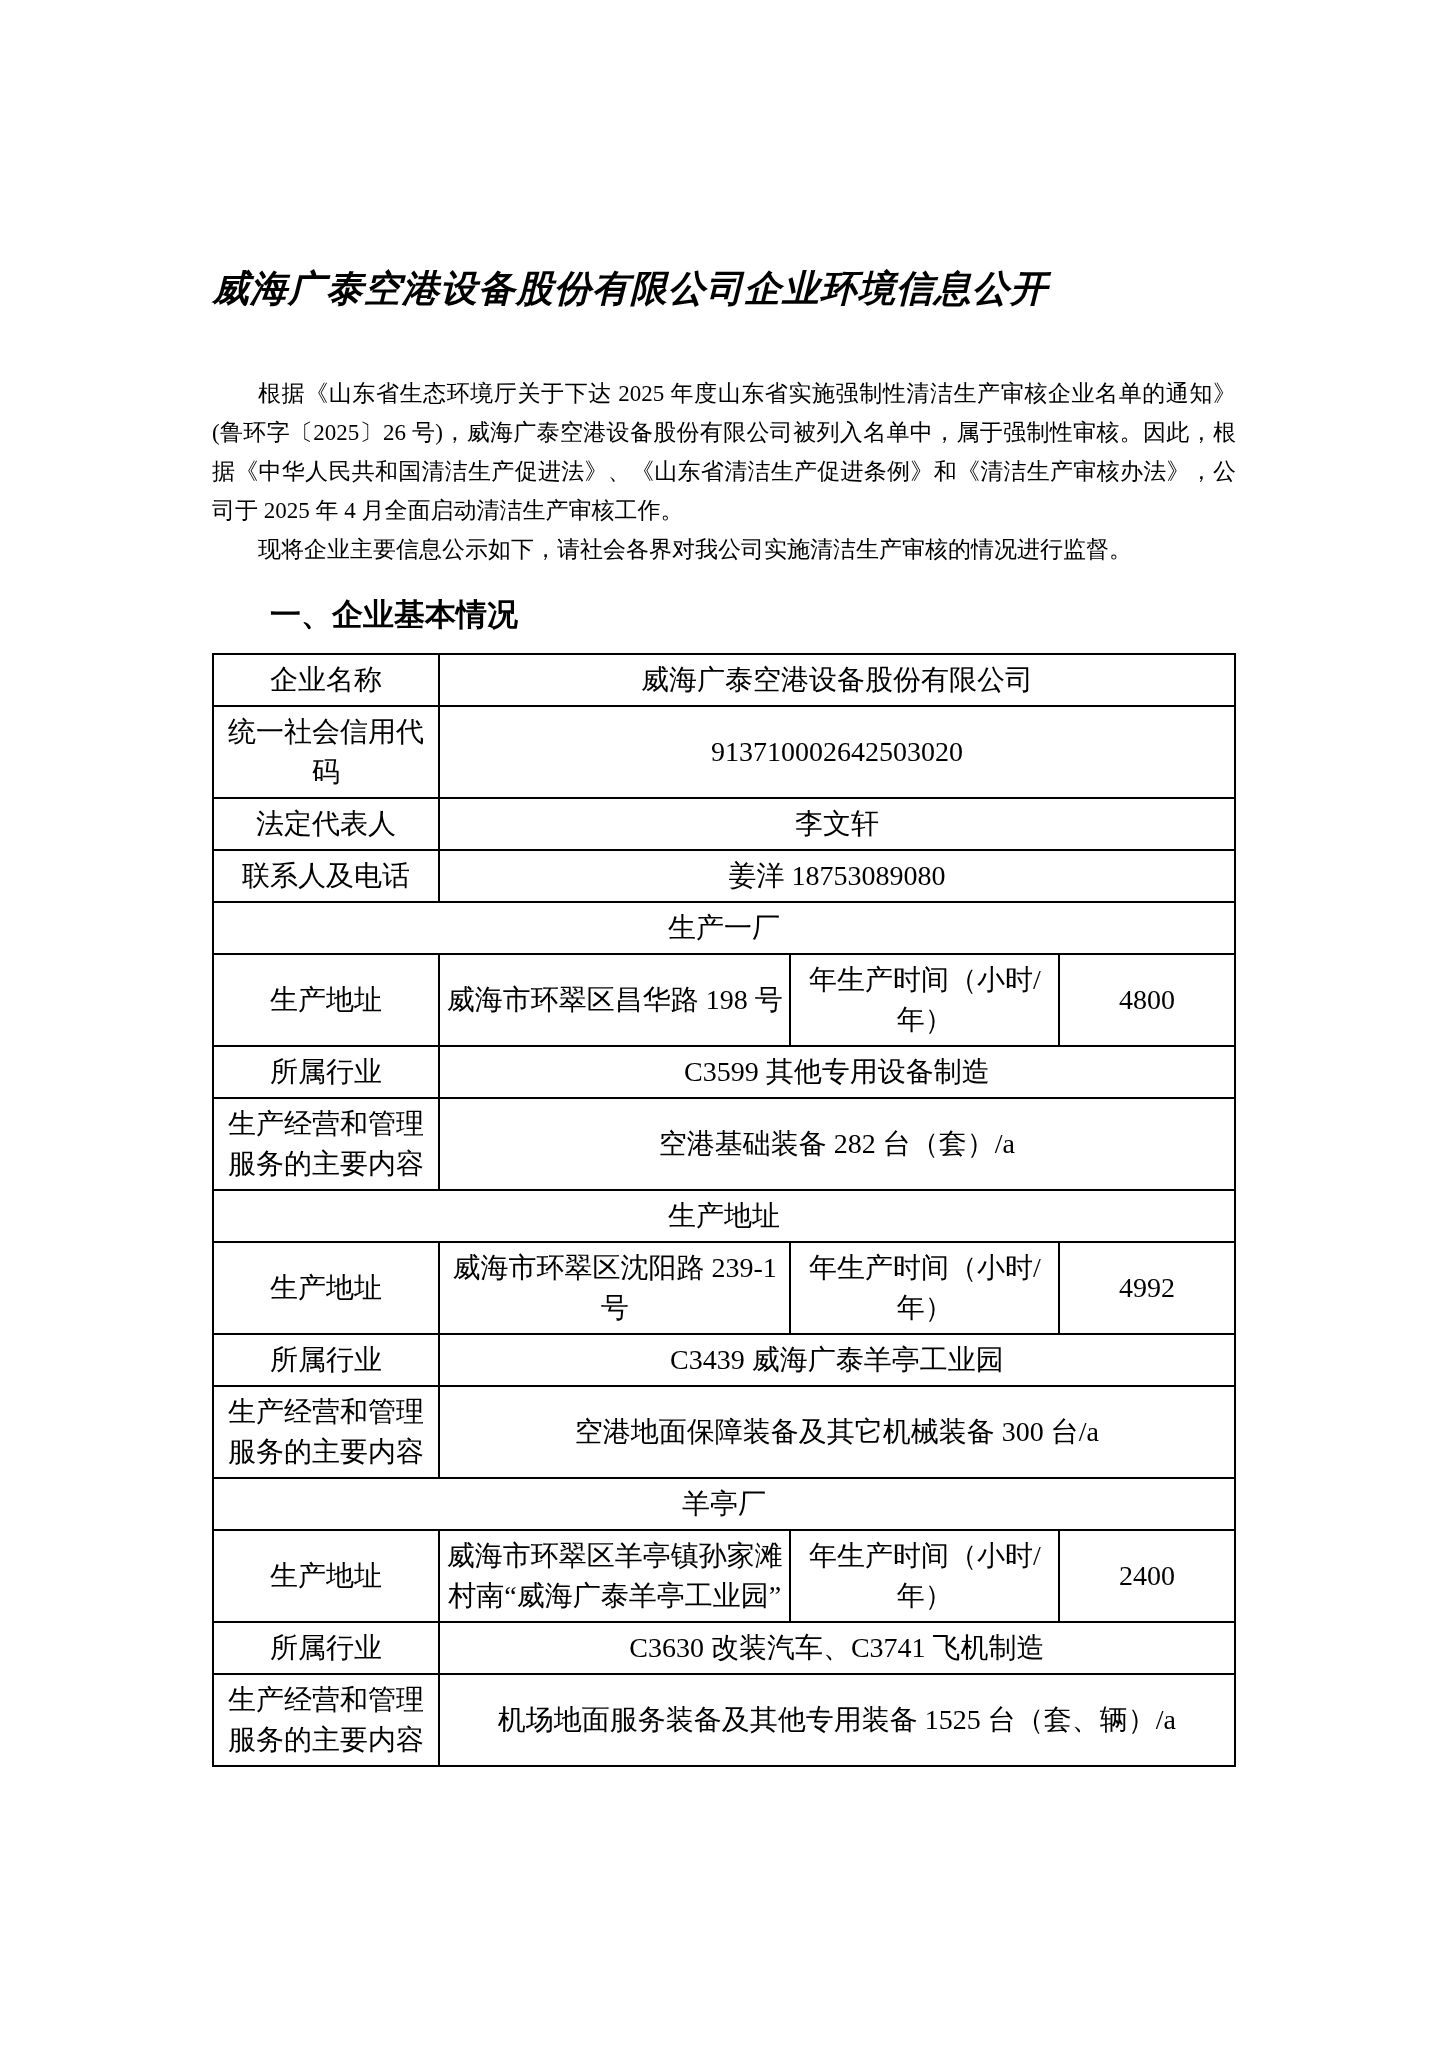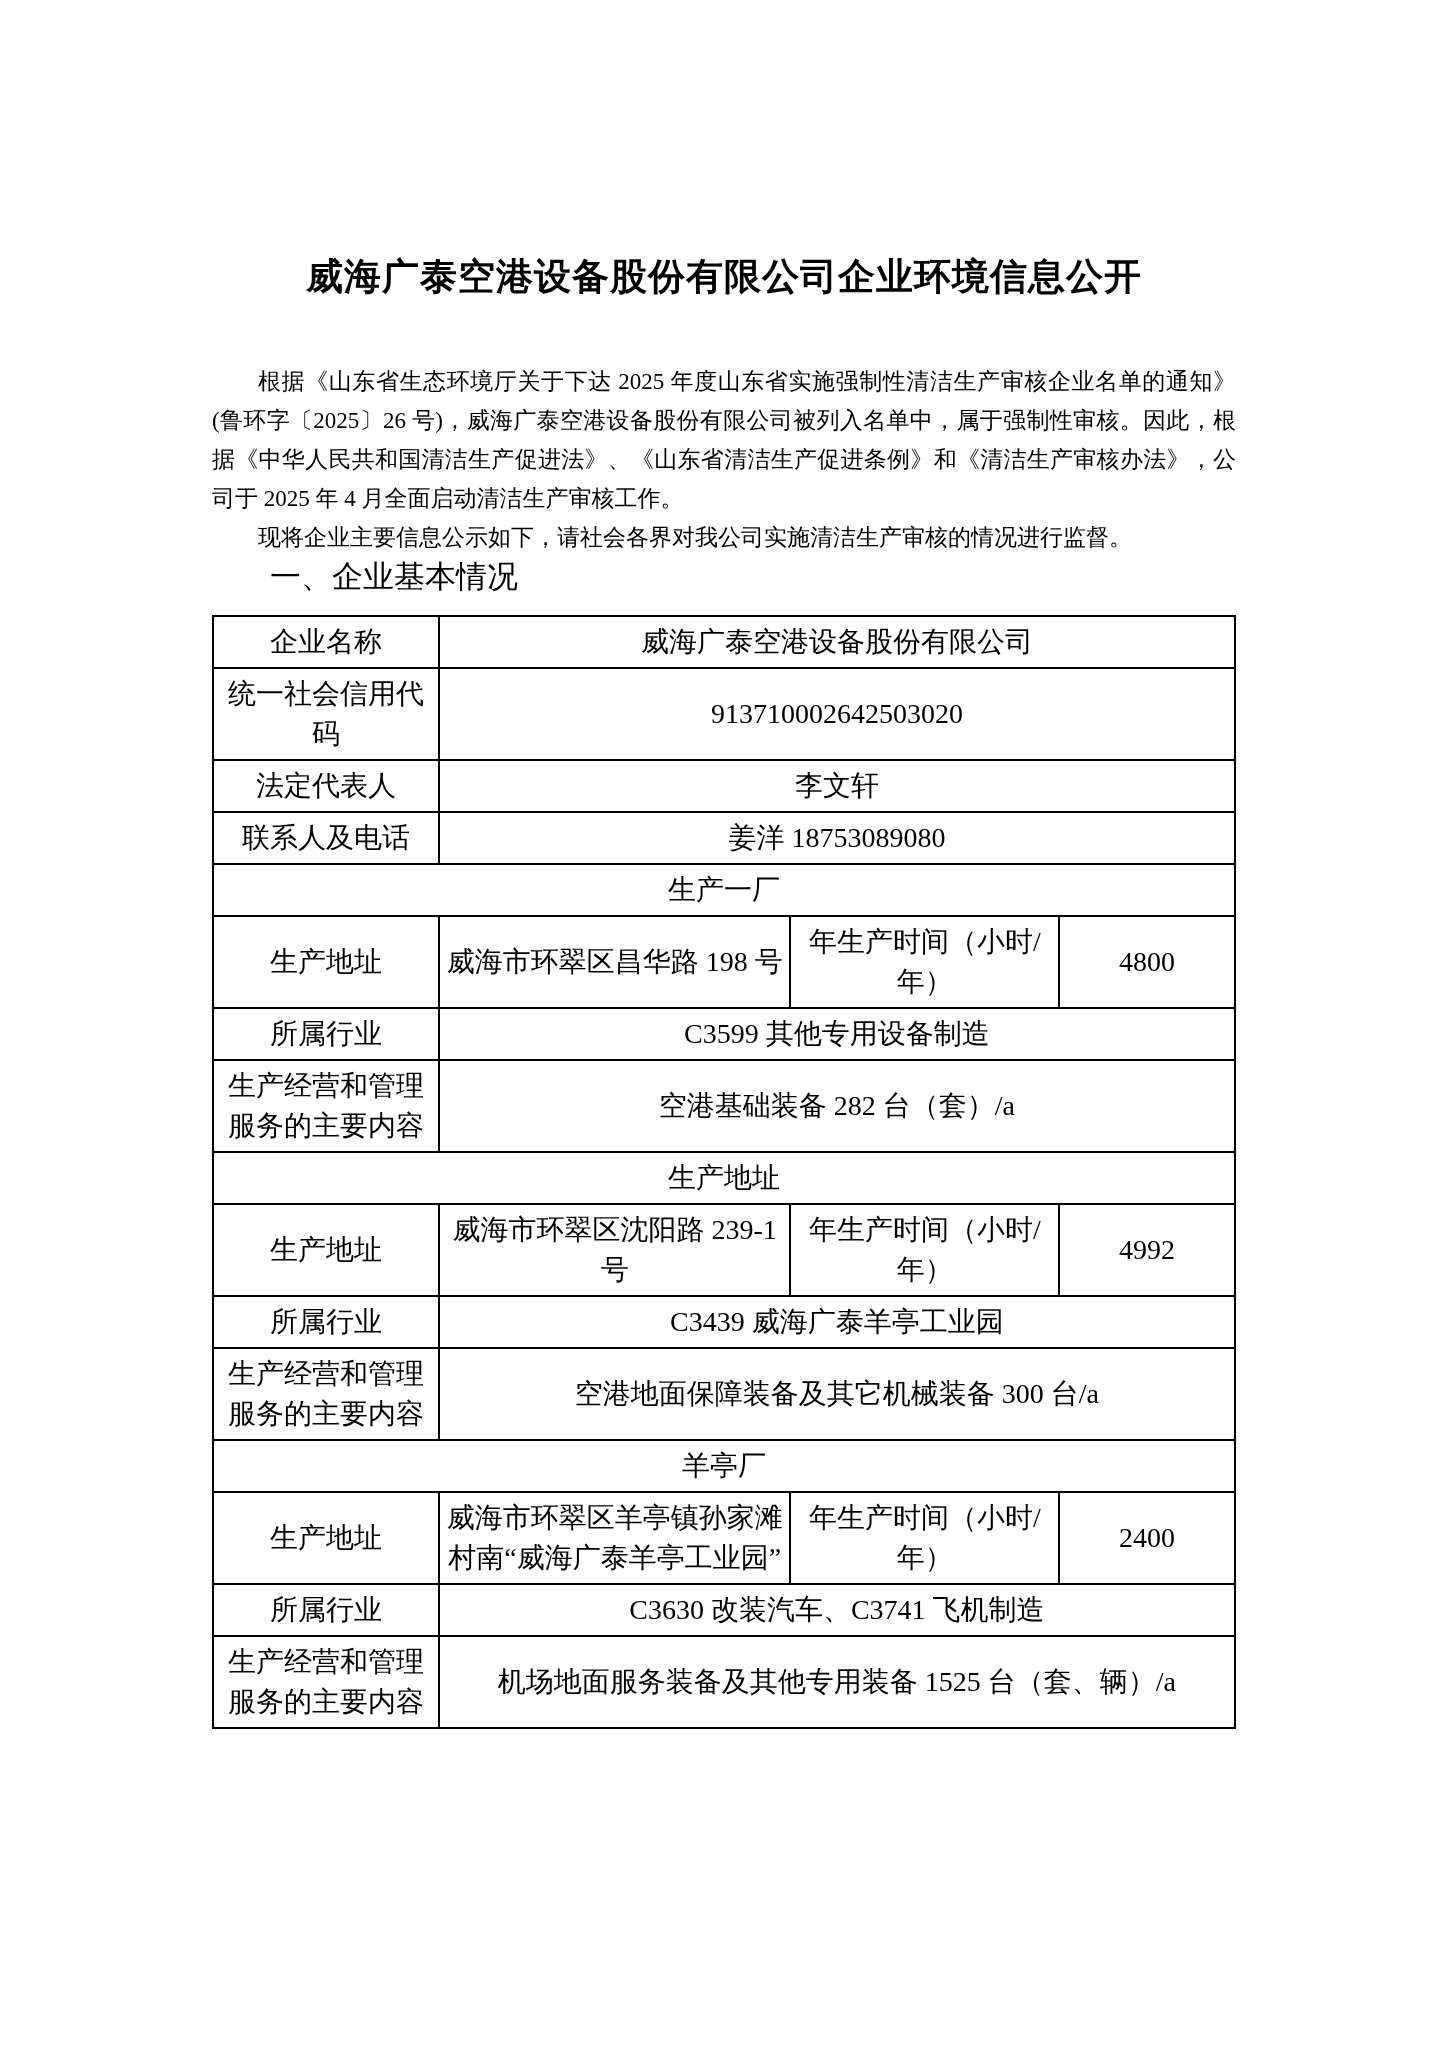--- a/index.html
+++ b/index.html
@@ -13,37 +13,38 @@
     overflow: hidden;
   }
   .page {
     width: 1448px;
     height: 2048px;
     padding: 248px 212px 0 212px;
   }
   .doc-title {
     font-size: 37px;
     font-weight: 700;
-    text-align: center;
-    margin: 4px 0 60px 0;
+    text-align: left;
+    margin: 16px 0 60px 0;
     letter-spacing: 1px;
     line-height: 50px;
+    font-style: italic;
   }
   .para {
     font-size: 23px;
     line-height: 39px;
     text-align: justify;
     text-indent: 2em;
     margin: 0;
     word-break: break-all;
   }
   .section-heading {
     font-size: 31px;
-    font-weight: 400;
-    margin: 0 0 18px 0;
+    font-weight: 700;
+    margin: 26px 0 18px 0;
     padding-left: 58px;
     line-height: 40px;
   }
   table.info {
     width: 100%;
     border-collapse: collapse;
     table-layout: fixed;
   }
   table.info td {
     border: 2px solid #000000;

